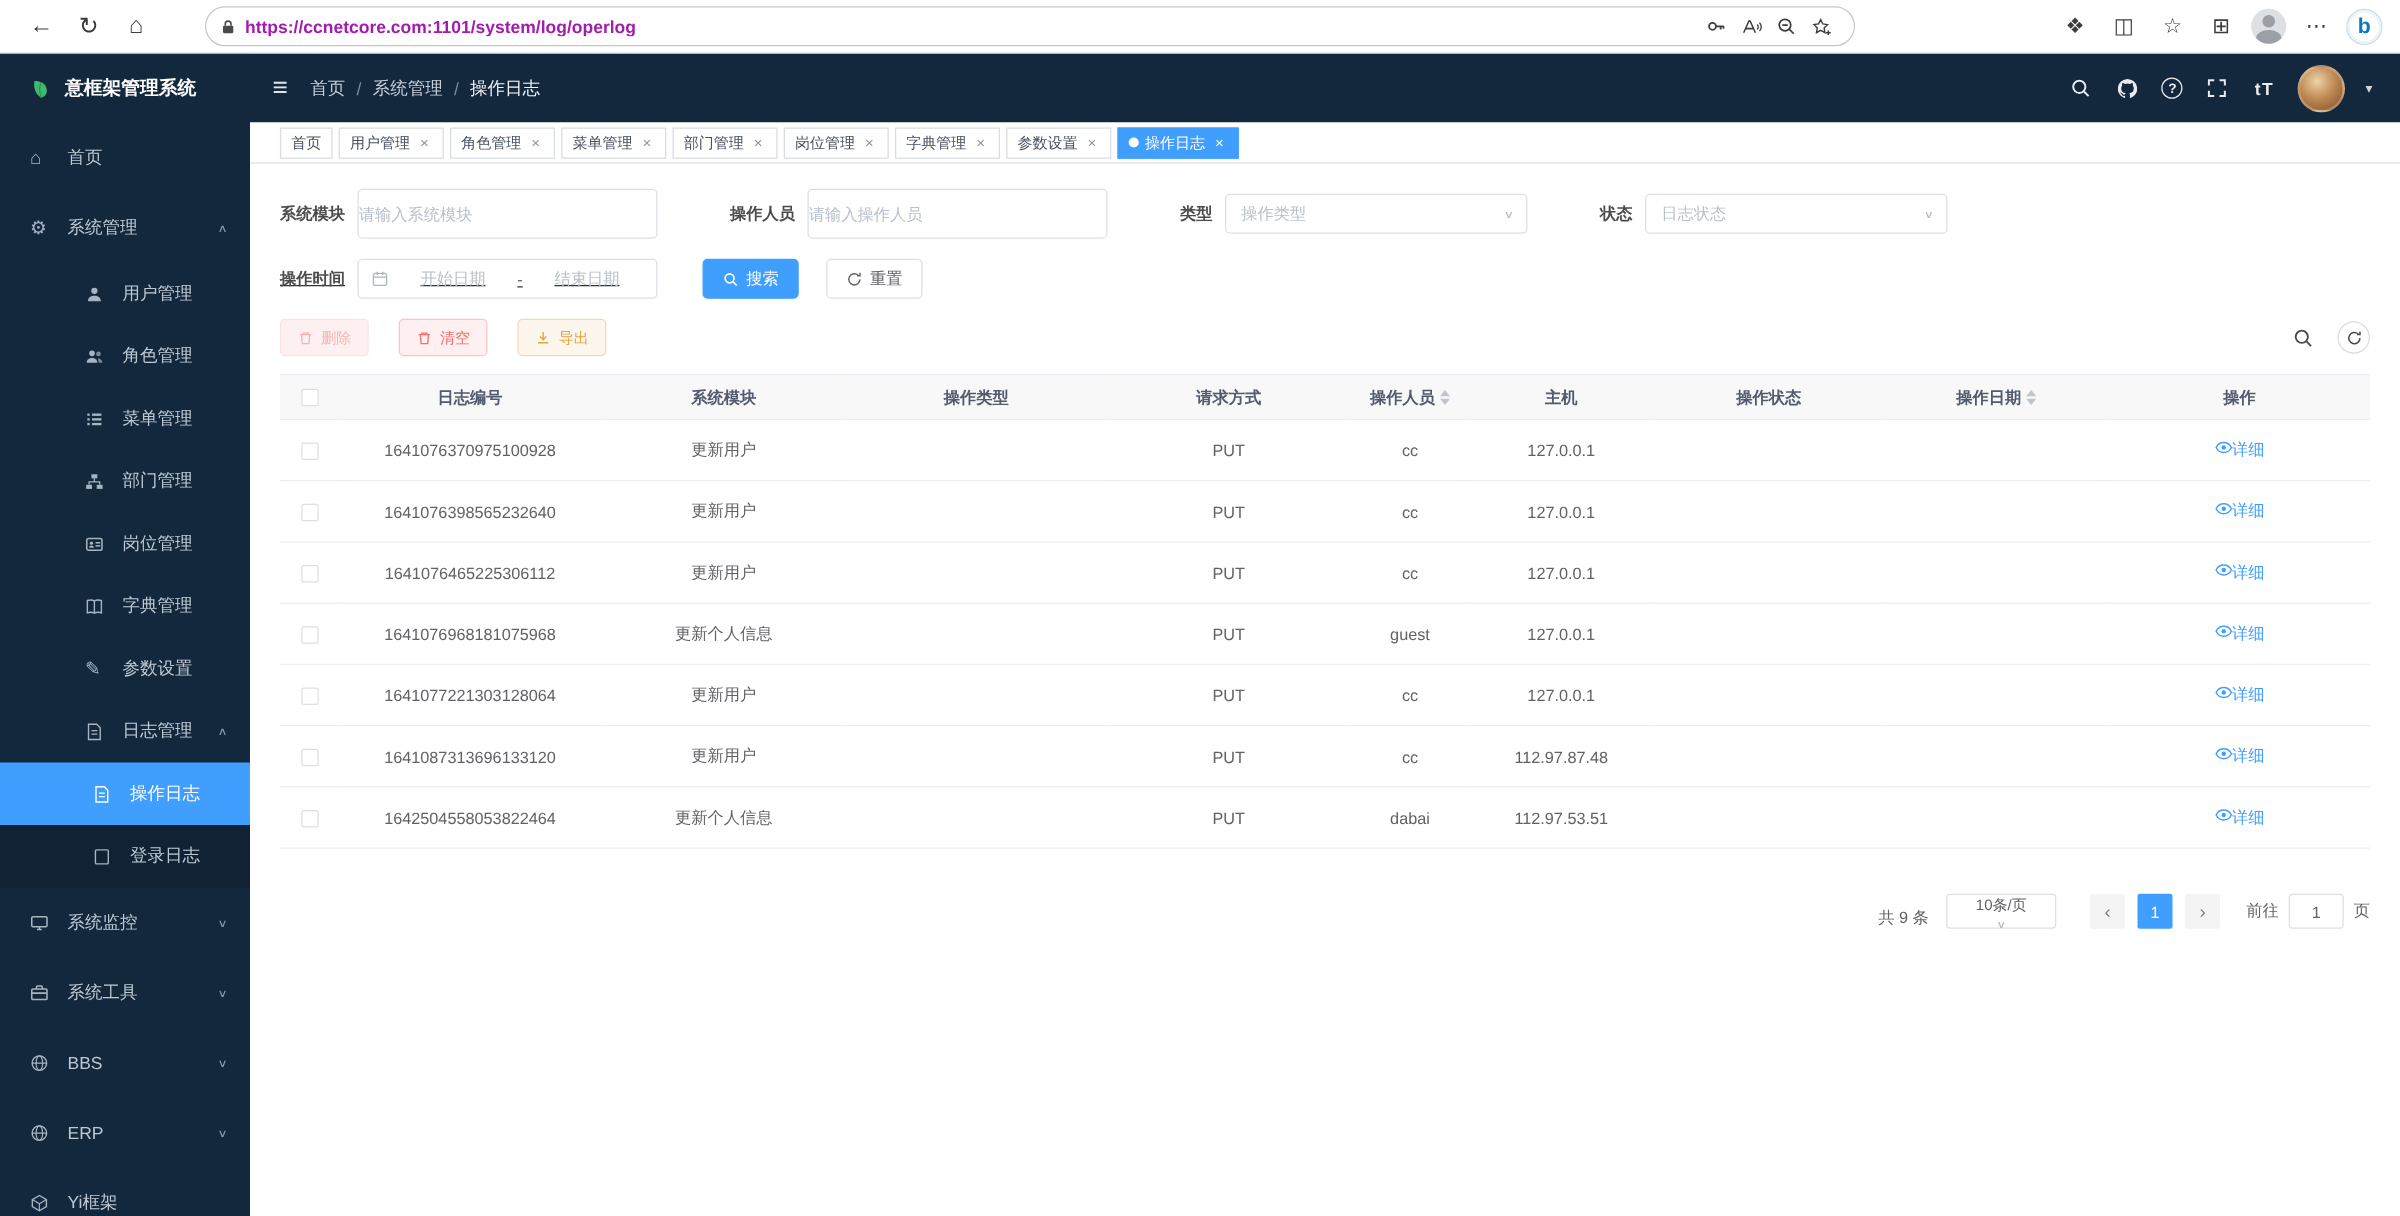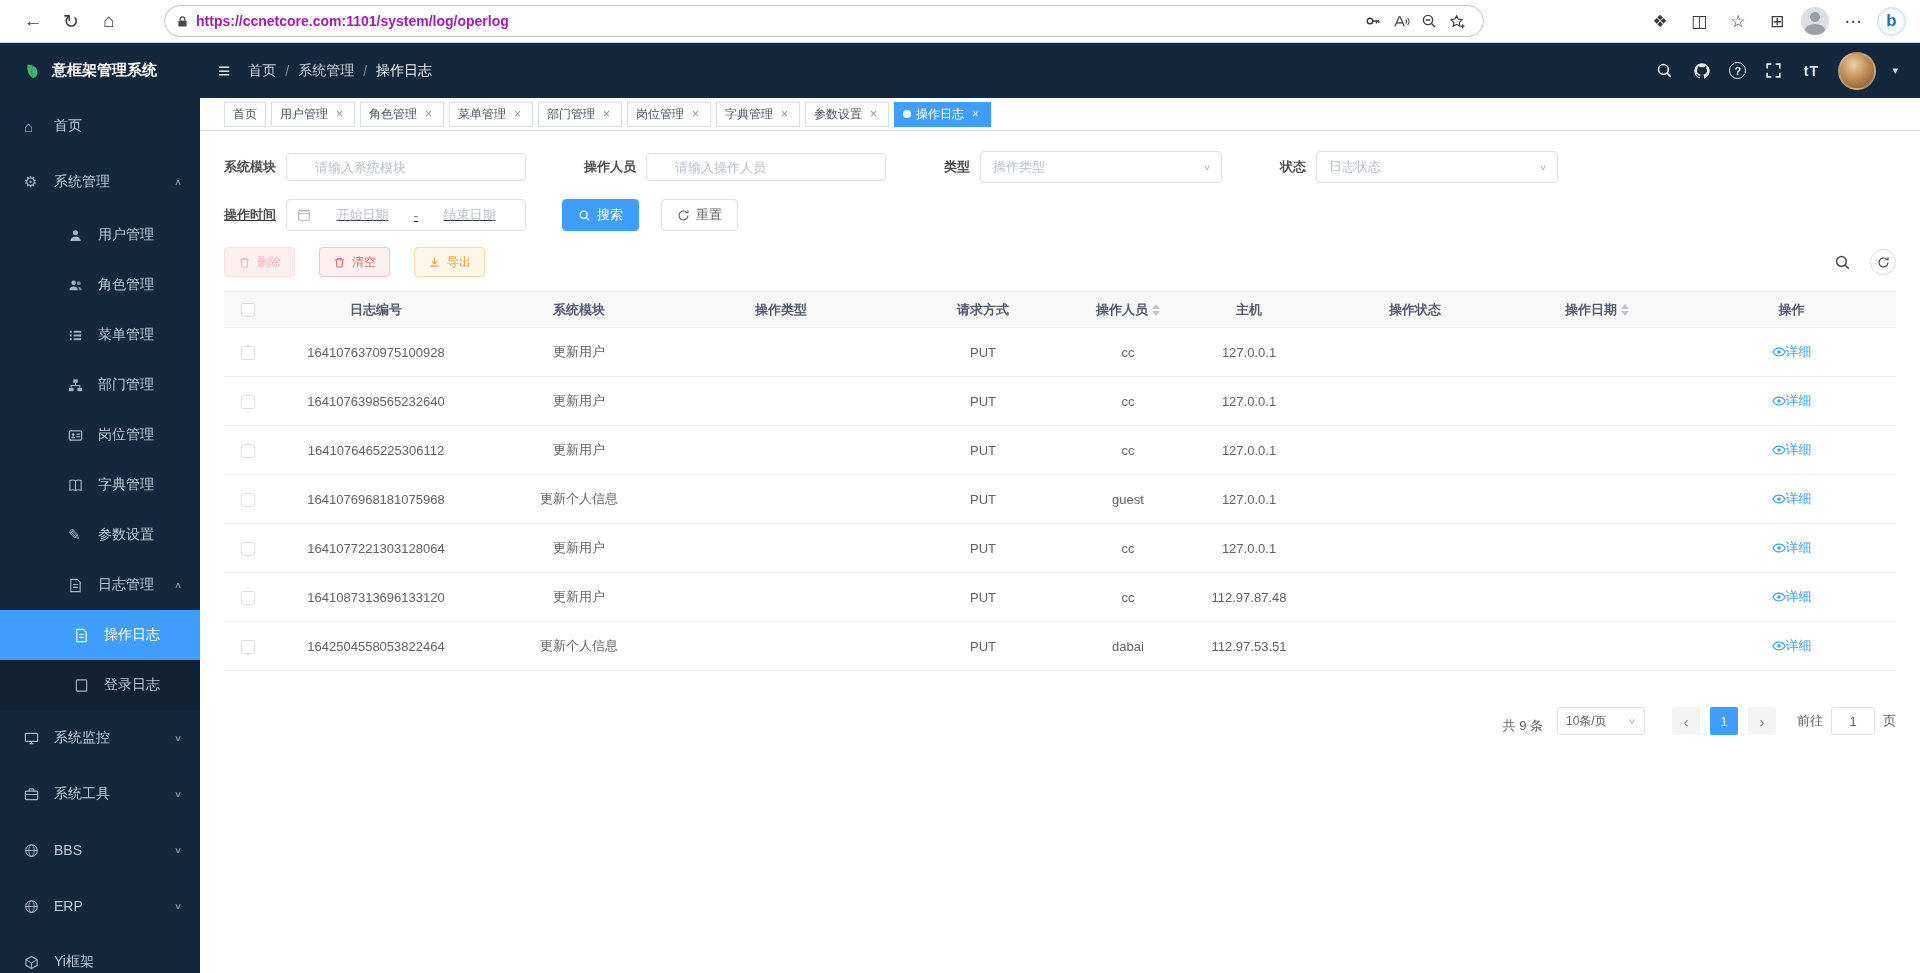--- a/index.html
+++ b/index.html
@@ -58,21 +58,21 @@
   .tab .t-x{font-size:12px;color:#8c939d;width:13px;height:13px;line-height:12px;text-align:center;border-radius:50%;cursor:pointer;}
   .tab.active{background:#409eff;border-color:#409eff;color:#fff;}
   .tab.active .t-x{color:#fff;}
   .dot{width:8px;height:8px;border-radius:50%;background:#fff;display:inline-block;}
 
   
   .content{padding:20px 24px 0;flex:1;overflow:hidden;background:#fff;}
   .frow{display:flex;align-items:center;margin-bottom:16px;}
   .fgroup{display:flex;align-items:center;margin-right:58px;}
   .flabel{font-size:13px;font-weight:bold;color:#4c4c4c;margin-right:10px;white-space:nowrap;}
-  .tin{width:240px;height:28px;border:1px solid #dcdfe6;border-radius:4px;padding:0 28px;font-size:13px;color:#606266;outline:none;}
+  .tin{width:240px;height:40px;border:1px solid #dcdfe6;border-radius:4px;padding:0 0;font-size:13px;color:#606266;outline:none;}
   .tin::placeholder{color:#b8c0cc;}
   .sel{width:242px;height:32px;border:1px solid #dcdfe6;border-radius:4px;padding:0 10px 0 12px;display:flex;align-items:center;justify-content:space-between;background:#fff;cursor:pointer;}
   .sel .ph{color:#b8c0cc;font-size:13px;}
   .sc{color:#b4bac2;font-size:11px;transform:scaleY(.75);}
   .drange{width:240px;height:32px;border:1px solid #dcdfe6;border-radius:4px;display:flex;align-items:center;padding:0 10px;gap:6px;cursor:pointer;}
   .drange .ci{color:#aeb6c0;display:flex;}
   .drange .ph{color:#b8c0cc;font-size:13px;flex:1;text-align:center;}
   .drange .rs{color:#606266;font-size:13px;}
 
   .btn{height:32px;display:inline-flex;align-items:center;gap:6px;padding:0 15px;border-radius:4px;font-size:13px;border:1px solid #dcdfe6;background:#fff;color:#606266;}
@@ -92,27 +92,27 @@
 
   
   .tbl{width:100%;border-collapse:collapse;table-layout:fixed;}
   .tbl th{background:#f8f8f9;color:#515a6e;font-size:13px;font-weight:bold;height:36px;border-bottom:1px solid #ebeef5;border-top:1px solid #ebeef5;text-align:center;white-space:nowrap;}
   .tbl td{height:49px;font-size:13px;color:#606266;border-bottom:1px solid #ebeef5;text-align:center;white-space:nowrap;overflow:hidden;text-overflow:ellipsis;}
   .cb{width:14px;height:14px;border:1px solid #dcdfe6;border-radius:2px;display:inline-block;background:#fff;vertical-align:middle;cursor:pointer;}
   .th-sort{display:inline-flex;align-items:center;justify-content:center;gap:4px;cursor:pointer;}
   .sort{display:inline-flex;flex-direction:column;gap:2px;}
   .sort .s-up{width:0;height:0;border:4px solid transparent;border-bottom:5px solid #c0c4cc;border-top:none;display:block;}
   .sort .s-dn{width:0;height:0;border:4px solid transparent;border-top:5px solid #c0c4cc;border-bottom:none;display:block;}
-  .detail{color:#409eff;display:inline-flex;align-items:center;gap:0;cursor:pointer;text-decoration:none;}
+  .detail{color:#409eff;display:inline-flex;align-items:flex-start;gap:0;cursor:pointer;text-decoration:none;}
   .eye{width:14px;height:14px;display:block;}
 
   
   .pager{display:flex;align-items:flex-end;justify-content:flex-end;margin-top:36px;color:#606266;font-size:13px;}
   .pg-total{margin-right:14px;}
-  .pg-size{width:88px;height:28px;border:1px solid #dcdfe6;border-radius:3px;display:flex;align-items:center;justify-content:space-between;padding:0 8px;font-size:12px;color:#606266;margin-right:22px;background:#fff;cursor:pointer;}
+  .pg-size{width:88px;height:28px;border:1px solid #dcdfe6;border-radius:3px;display:flex;align-items:center;justify-content:space-between;padding:0 8px;font-size:12px;color:#606266;margin-right:22px;background:#fff;cursor:pointer;flex-direction:column;}
   .pg-btn{width:28px;height:28px;border-radius:2px;background:#f4f4f5;color:#808285;display:flex;align-items:center;justify-content:center;font-size:15px;margin:0 5px;cursor:pointer;}
   .pg-btn.cur{background:#409eff;color:#fff;font-size:13px;}
   .pg-goto{margin-left:16px;display:flex;align-items:center;gap:8px;}
   .pg-input{width:44px;height:28px;border:1px solid #dcdfe6;border-radius:3px;text-align:center;font-size:13px;color:#606266;outline:none;}
 </style>
 </head>
 <body>
 
 <div class="chrome">
   <span class="nav-ic">←</span>

